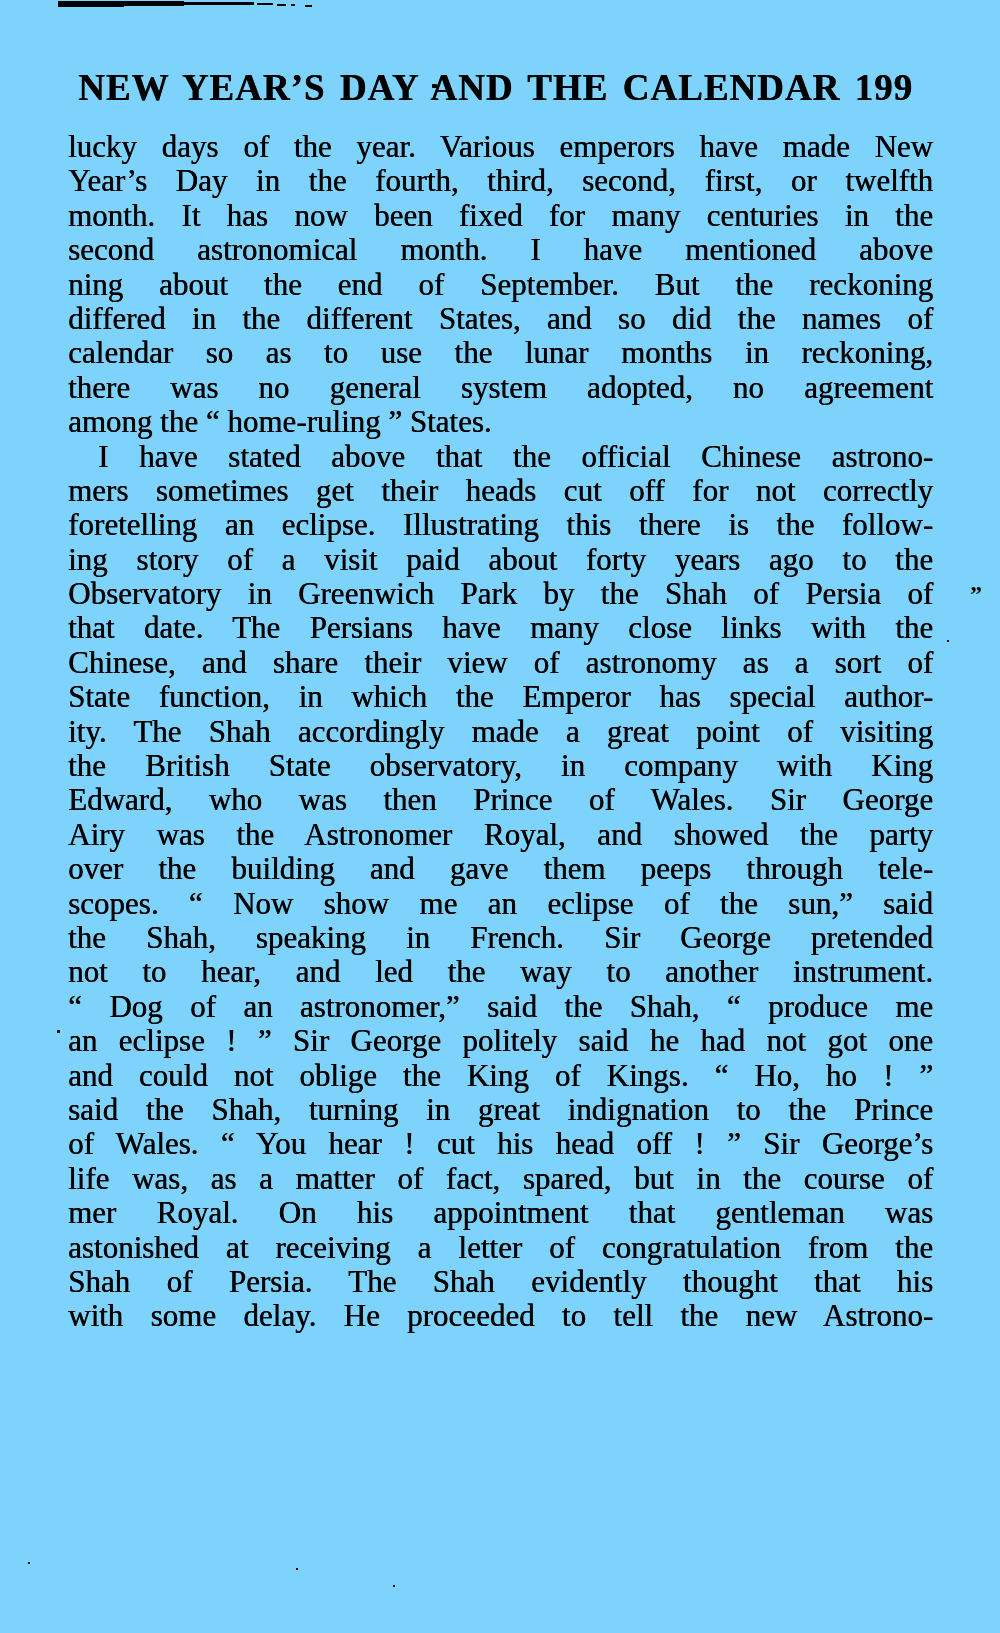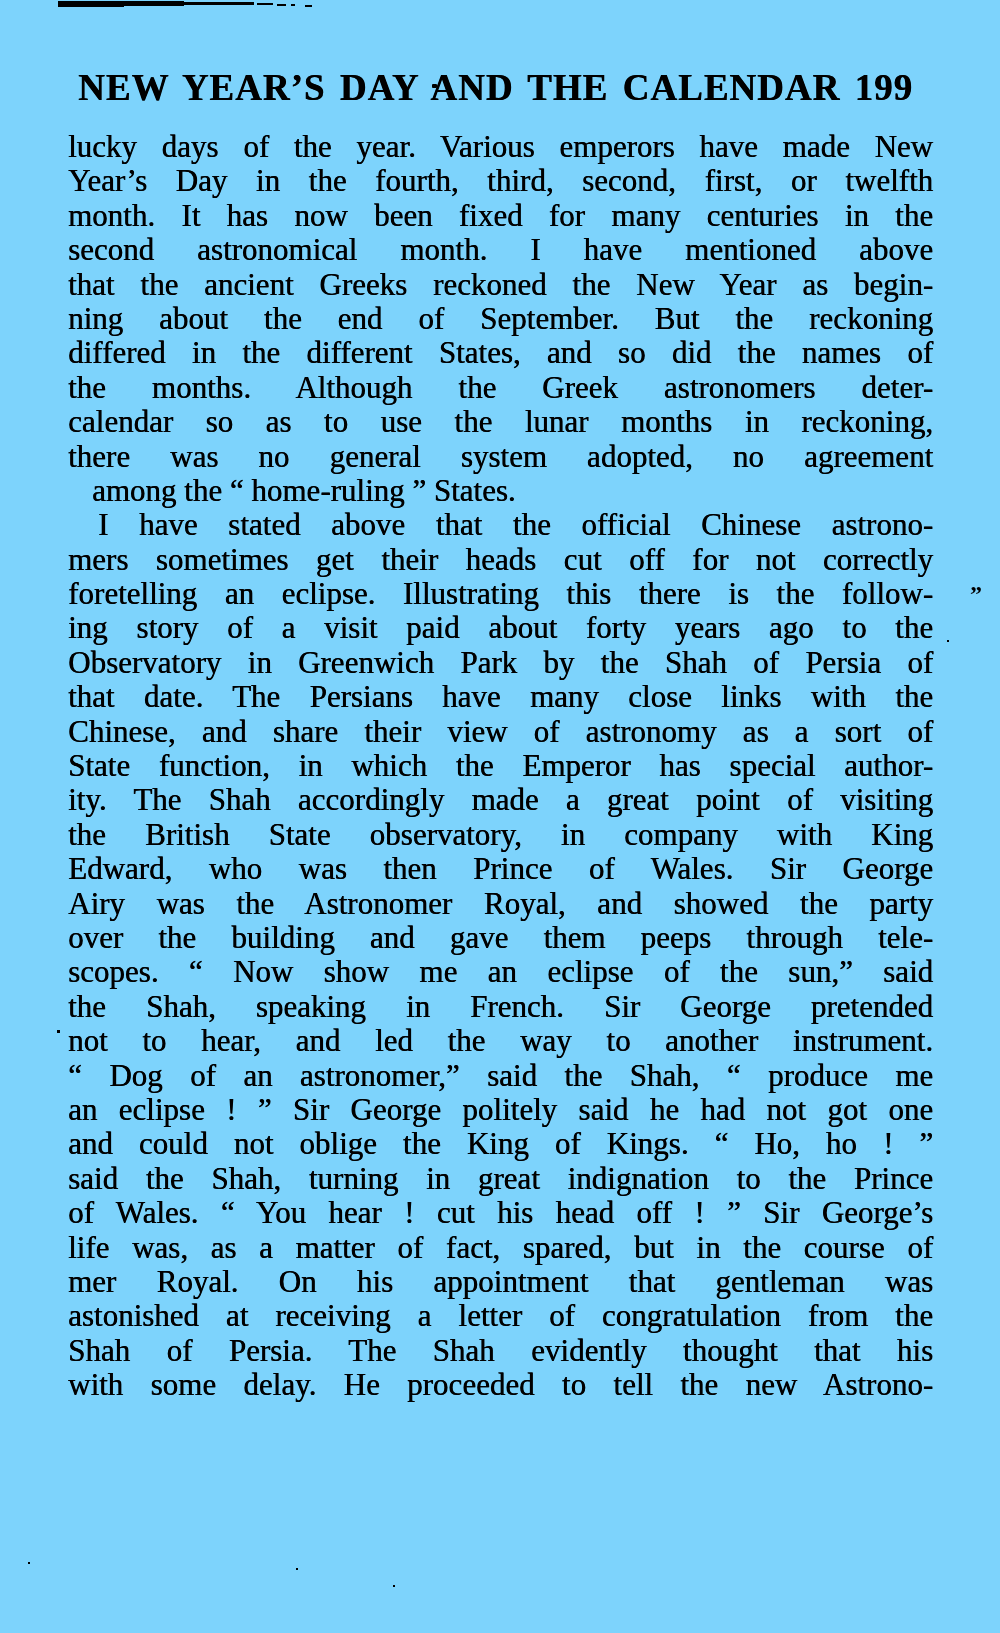--- a/index.html
+++ b/index.html
@@ -65,21 +65,20 @@
     -moz-text-align-last: justify;
     text-justify: inter-word;
     text-shadow: 0.5px 0.3px 0 #000;
     overflow: visible;
     white-space: normal;
   }
   .line.indent { text-indent: 30px; }
   .line.nojust {
     text-align: left;
     text-align-last: left;
-    margin-left: 24px;
     -moz-text-align-last: left;
   }
 
   .margin-mark {
     position: absolute;
     left: 970px;
     top: 582px;
     font-size: 24px;
     font-weight: 700;
     line-height: 24px;
@@ -100,24 +99,22 @@
   <div class="ink ink-dash-3"></div>
 
   <div class="running-head"><span>NEW YEAR’S DAY AND THE CALENDAR</span> <span>199</span></div>
   <div class="ink ink-dot-head"></div>
 
   <div class="page-body">
       <div class="line">lucky days of the year.  Various emperors have made New</div>
       <div class="line">Year’s Day in the fourth, third, second, first, or twelfth</div>
       <div class="line">month.  It has now been fixed for many centuries in the</div>
       <div class="line">second astronomical month.  I have mentioned above</div>
-      <div class="line">that the ancient Greeks reckoned the New Year as begin-</div>
       <div class="line">ning about the end of September.  But the reckoning</div>
       <div class="line">differed in the different States, and so did the names of</div>
-      <div class="line">the months.  Although the Greek astronomers deter-</div>
       <div class="line">calendar so as to use the lunar months in reckoning,</div>
       <div class="line">there was no general system adopted, no agreement</div>
       <div class="line nojust">among the “ home-ruling ” States.</div>
       <div class="line indent">I have stated above that the official Chinese astrono-</div>
       <div class="line">mers sometimes get their heads cut off for not correctly</div>
       <div class="line">foretelling an eclipse.  Illustrating this there is the follow-</div>
       <div class="line">ing story of a visit paid about forty years ago to the</div>
       <div class="line">Observatory in Greenwich Park by the Shah of Persia of</div>
       <div class="line">that date.  The Persians have many close links with the</div>
       <div class="line">Chinese, and share their view of astronomy as a sort of</div>

